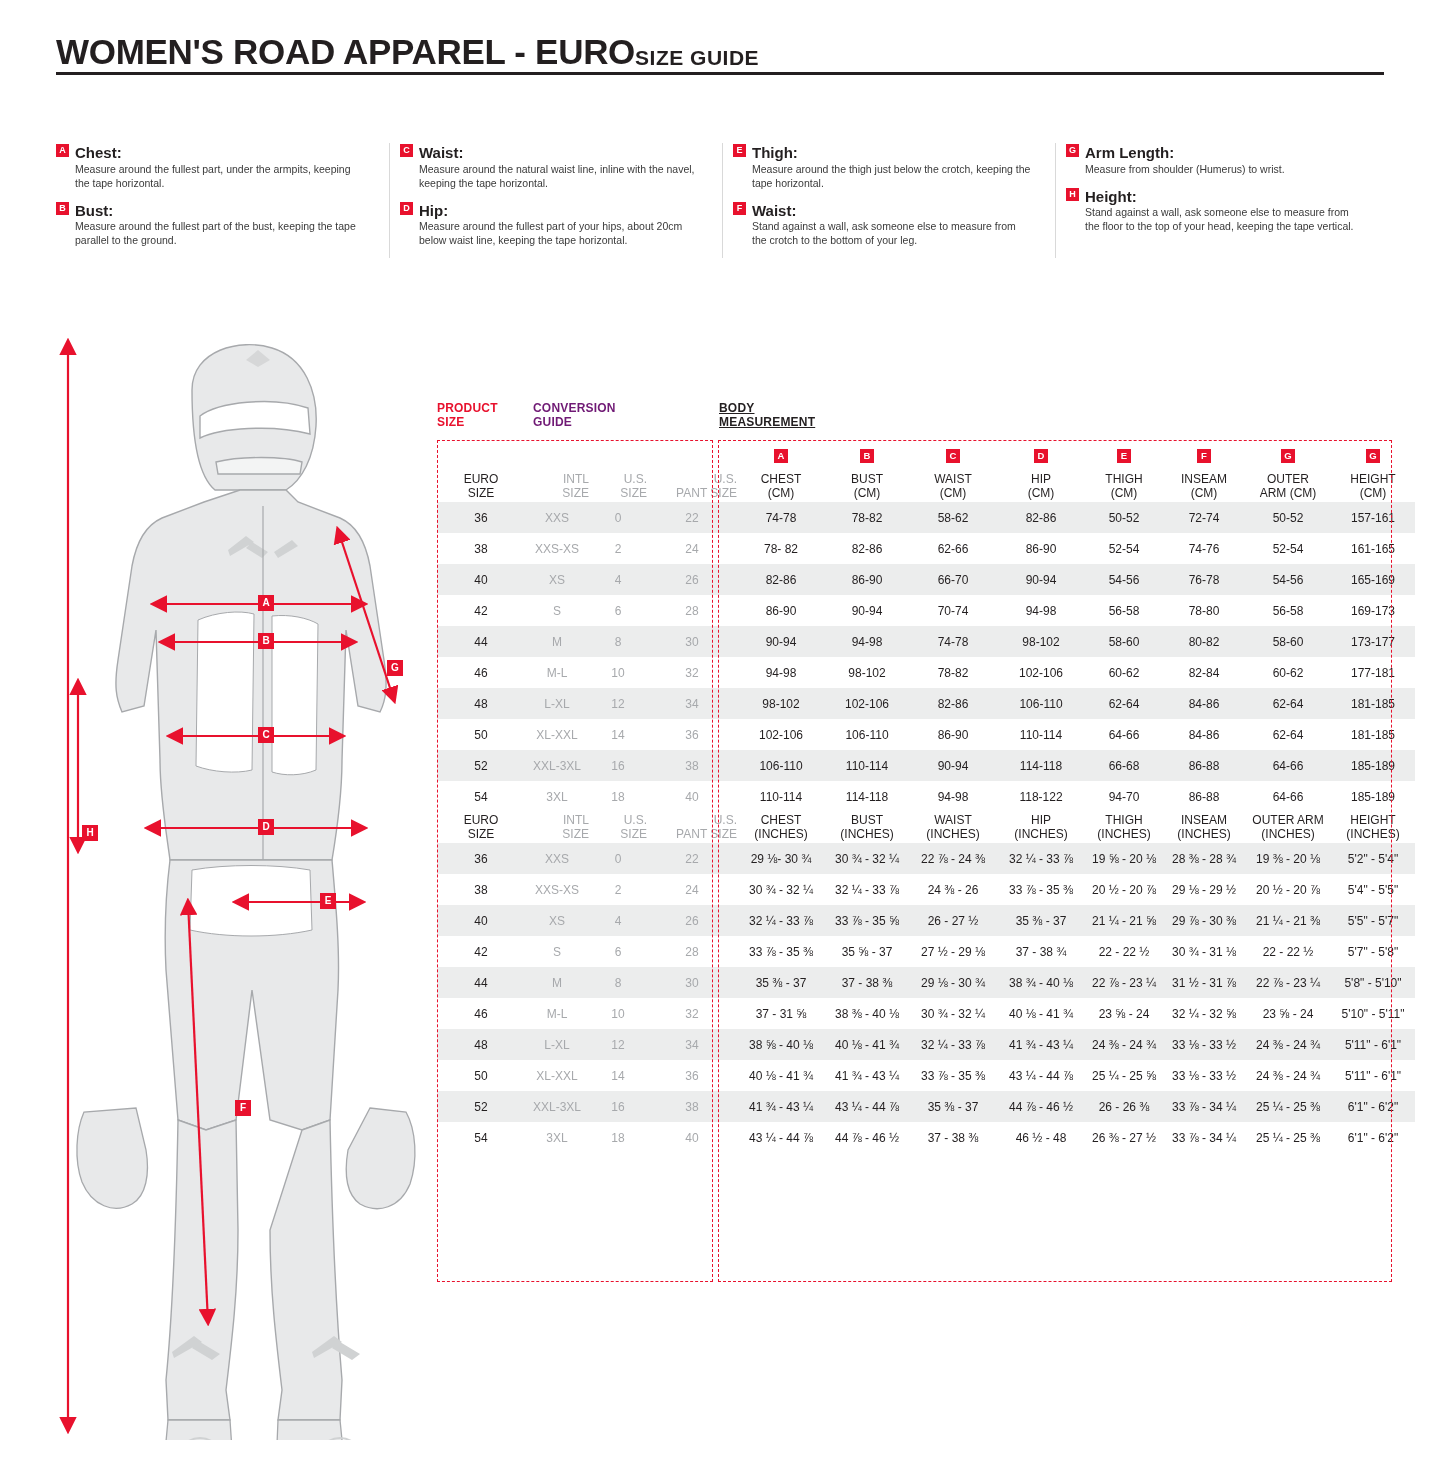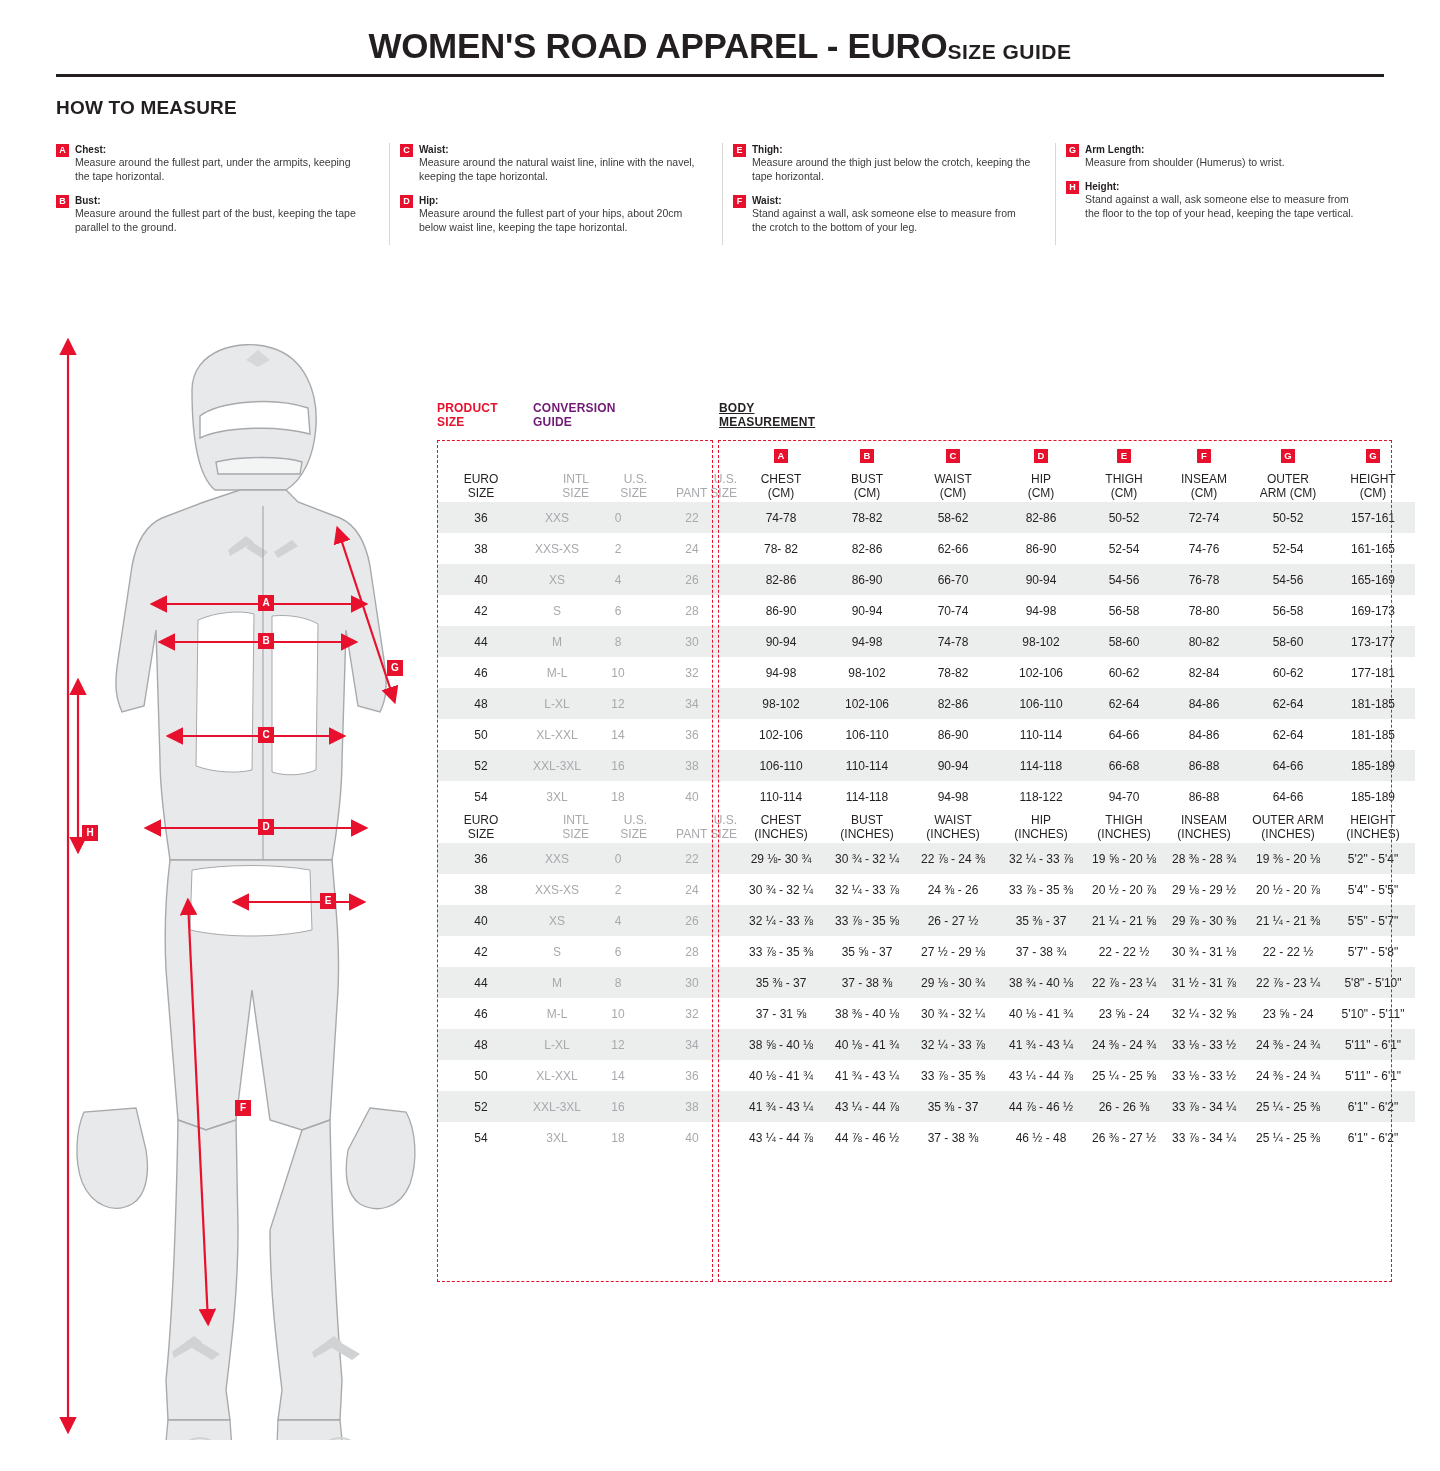--- a/index.html
+++ b/index.html
@@ -14,23 +14,23 @@
     overflow: hidden;
   }
   
   .header {
     position: absolute;
     left: 56px; top: 26px; width: 1328px;
   }
   .header-row {
     display: flex;
     align-items: flex-end;
-    justify-content: center;
+    justify-content: flex-start;
     border-bottom: 3px solid #231f20;
-    padding-bottom: 8px;
+    margin-top: 6px;
   }
   .main-title {
     font-size: 35px;
     font-weight: bold;
     letter-spacing: -0.3px;
     color: #231f20;
     white-space: nowrap;
   }
   .size-guide {
     font-size: 21px;
@@ -65,21 +65,21 @@
     color: #fff;
     font-size: 9px;
     font-weight: bold;
     line-height: 13px;
     text-align: center;
     flex: 0 0 13px;
     margin-right: 6px;
     margin-top: 1px;
   }
   .howto-text { font-size: 10.5px; line-height: 1.32; }
-  .howto-text b { font-size: 10px; display: block; font-weight: bold; }
+  .howto-text b { font-size: 15px; display: block; font-weight: bold; }
   .howto-text span { display: block; color: #3a3a3a; }
 
   
   .figure-wrap {
     position: absolute;
     left: 40px; top: 330px;
     width: 400px; height: 1110px;
   }
   .fig-svg { display: block; }
   .fig-badge {
@@ -154,21 +154,20 @@
   }
 </style>
 </head>
 <body>
 
 <div class="header">
   <div class="header-row">
     <div class="main-title">WOMEN'S ROAD APPAREL - EURO</div>
     <div class="size-guide">SIZE GUIDE</div>
   </div>
-  <div class="howto-title">HOW TO MEASURE</div>
 </div>
 
 <div class="howto">
   <div class="howto-col">
     <div class="howto-item">
       <div class="badge">A</div>
       <div class="howto-text">
         <b>Chest:</b>
         <span>Measure around the fullest part, under the armpits, keeping the tape horizontal.</span>
       </div>

